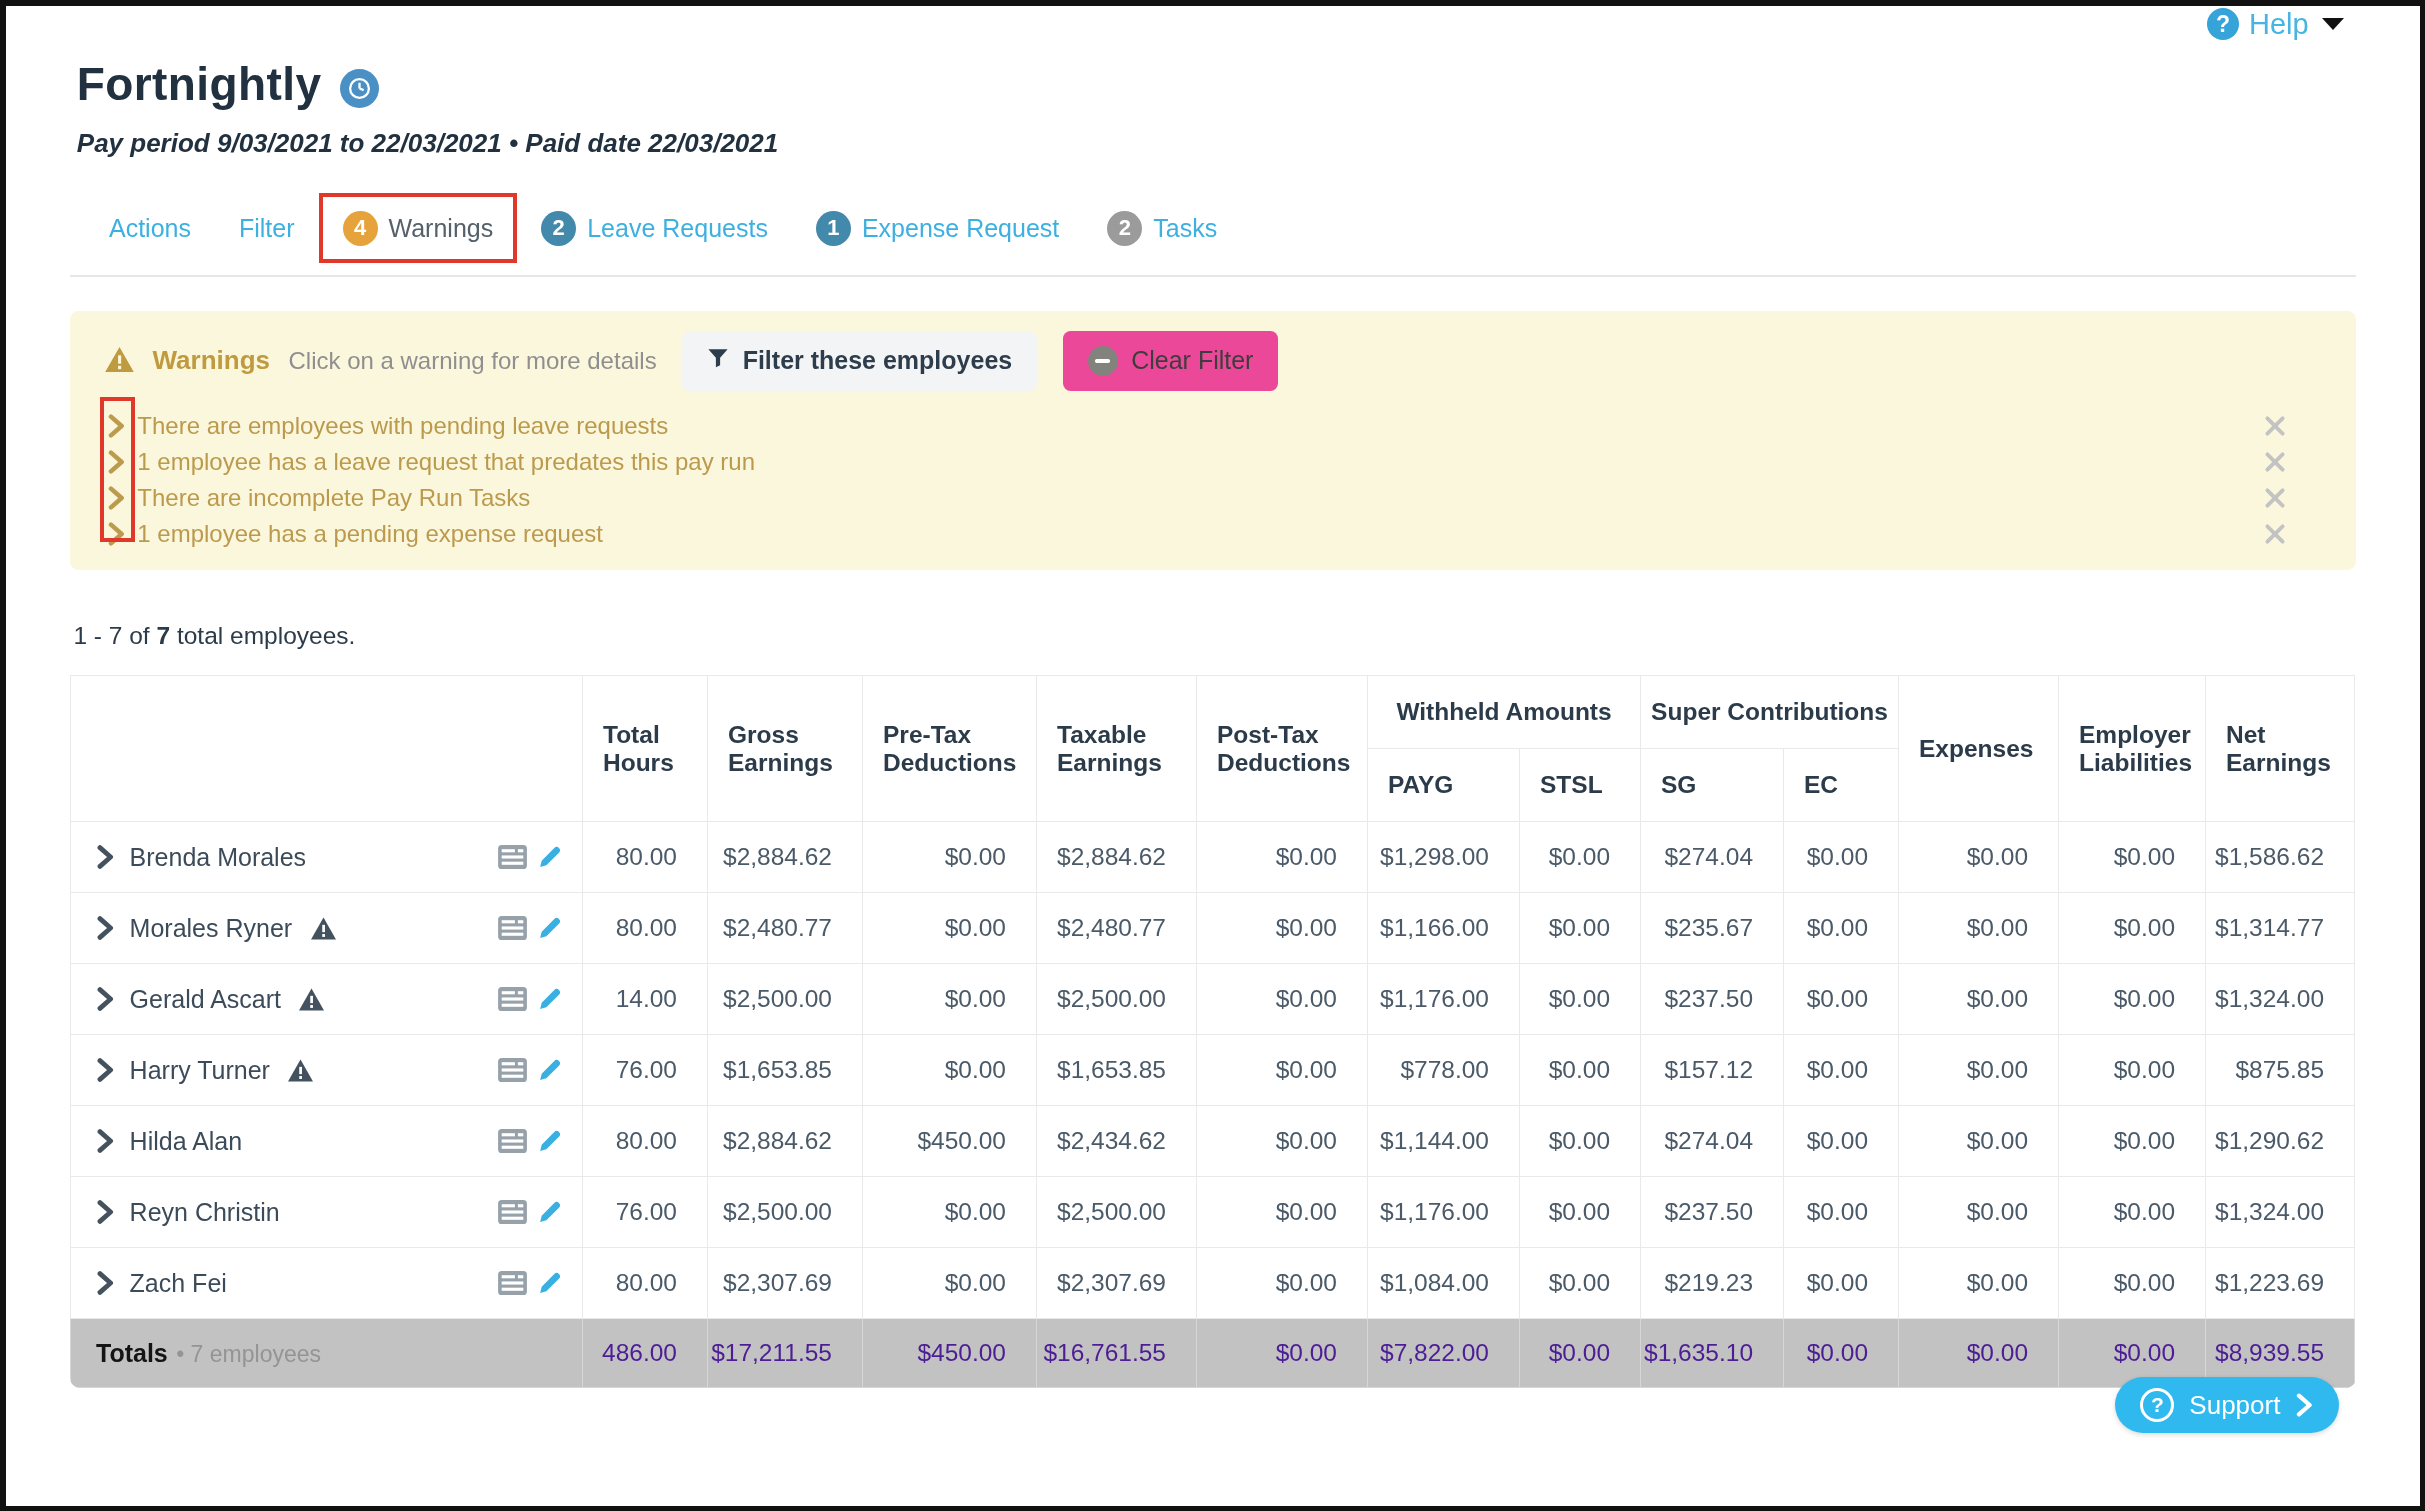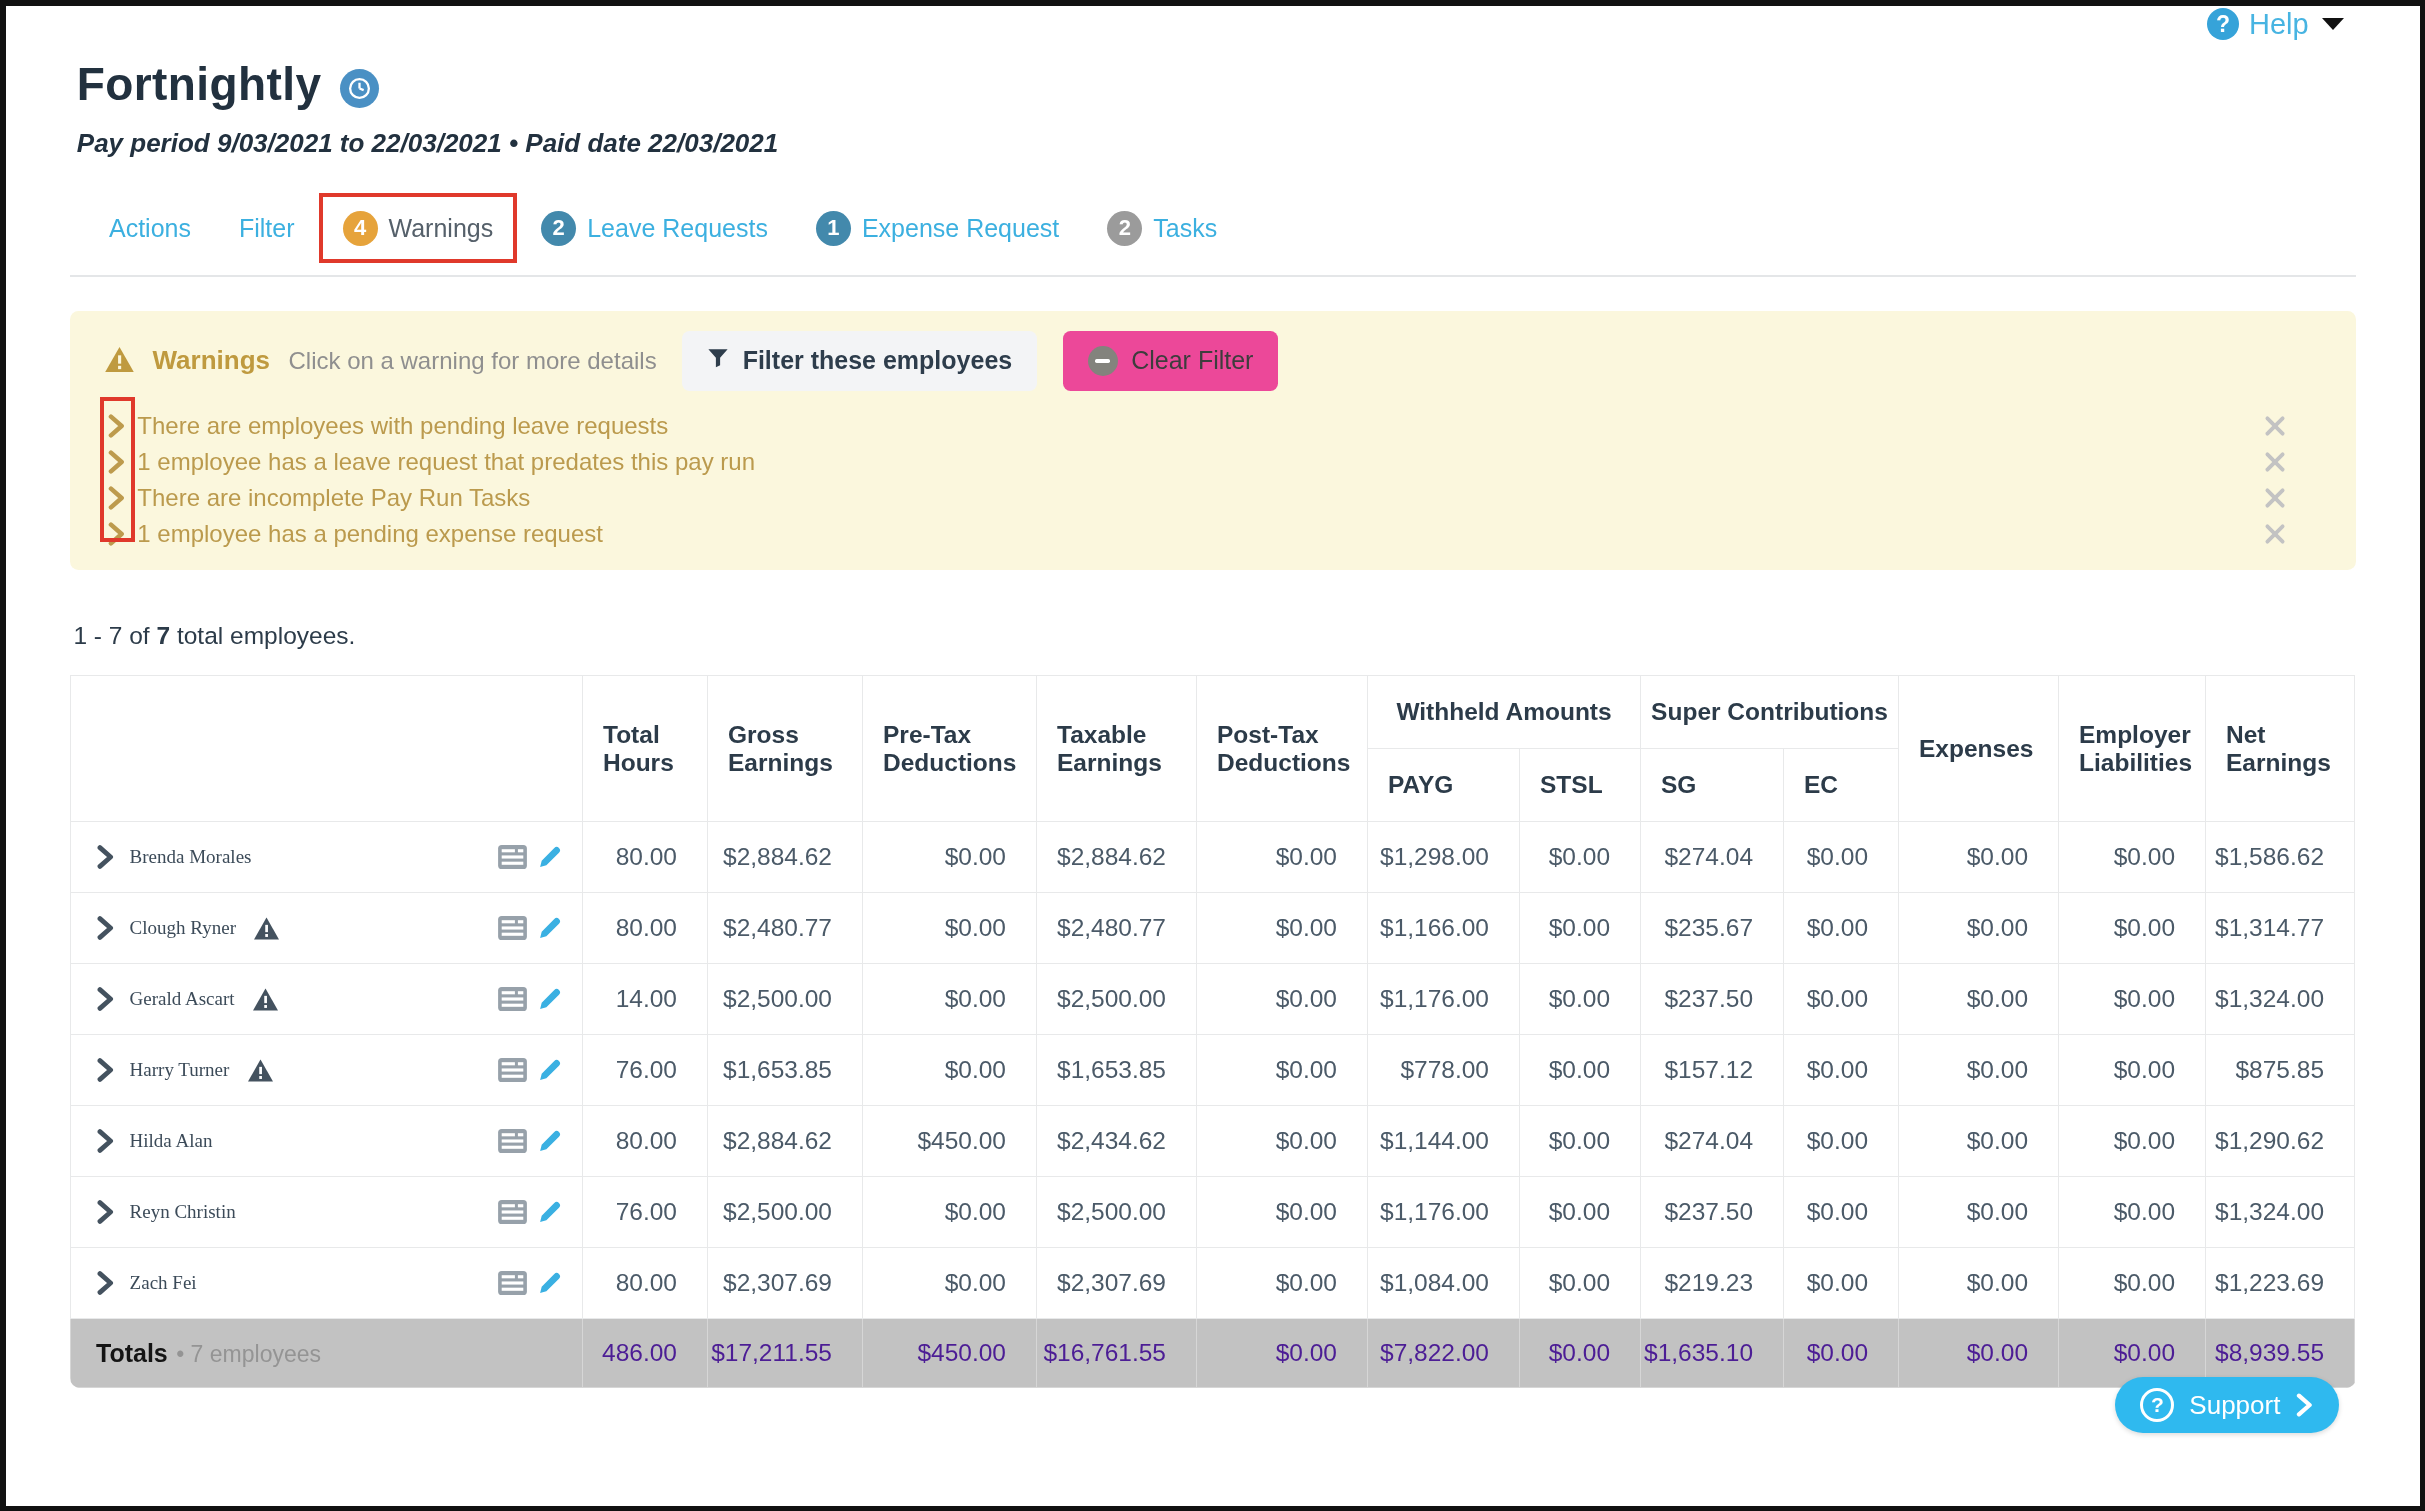--- a/index.html
+++ b/index.html
@@ -101,21 +101,21 @@
   }
   .pay thead th.group { text-align:center; padding-left:0; }
   .pay thead th.name-h { background:#fff; }
   .pay tbody td { height:71px; background:#fff; }
   .pay td.num {
     text-align:right; padding-right:30px;
     font-size:24.5px; color:#4b5a68;
   }
   .name-cell { padding-left:25px; }
   .name-inner { display:flex; align-items:center; gap:15px; }
-  .ename { font-size:19px; color:#3c4b59;font-family:Liberation Serif, serif; }
+  .ename { font-size:25px; color:#3c4b59; }
   .row-icons { margin-left:auto; margin-right:20px; display:flex; align-items:center; gap:10px; }
   .tri-icon { display:inline-flex; margin-left:3.4px; }
 
   .pay tr.totals td { background:#c2c2c2; height:69px; border-color:#d6d6d6; }
   .pay tr.totals td.num { font-weight:normal; color:#4c1d95;margin-left:40px; }
   .totals-label-cell { padding-left:25px; }
   .totals-label { font-size:25px; font-weight:bold; color:#141414; }
   .totals-sub { font-size:23px; color:#949494; margin-left:8.4px; }
   .totals-sub::before { content:"• "; }
 
@@ -365,21 +365,21 @@
           </tr>
 
   <tr>
     <td class="name-cell">
       <span class="name-inner">
         <span style="display:inline-flex">
           <svg width="18.6" height="24" viewBox="0 0 12 18">
                     <polyline points="2,2 10,9 2,16" fill="none" stroke="#44525f" stroke-width="3.6" stroke-linecap="round" stroke-linejoin="round"></polyline>
                   </svg>
         </span>
-        <span class="ename">Clough Ryner</span>
+        <span class="ename">Morales Ryner</span>
         <span class="tri-icon">
           <svg width="25" height="23" viewBox="0 0 24 21">
                     <path d="M12 0 L24 21 H0 Z" fill="#44525f"></path>
                     <rect x="10.8" y="7" width="2.6" height="7" fill="#fff"></rect>
                     <rect x="10.8" y="15.8" width="2.6" height="2.8" fill="#fff"></rect>
                   </svg>
         </span>
         <span class="row-icons">
           <span style="display:inline-flex">
             <svg width="29" height="24" viewBox="0 0 24 20">

